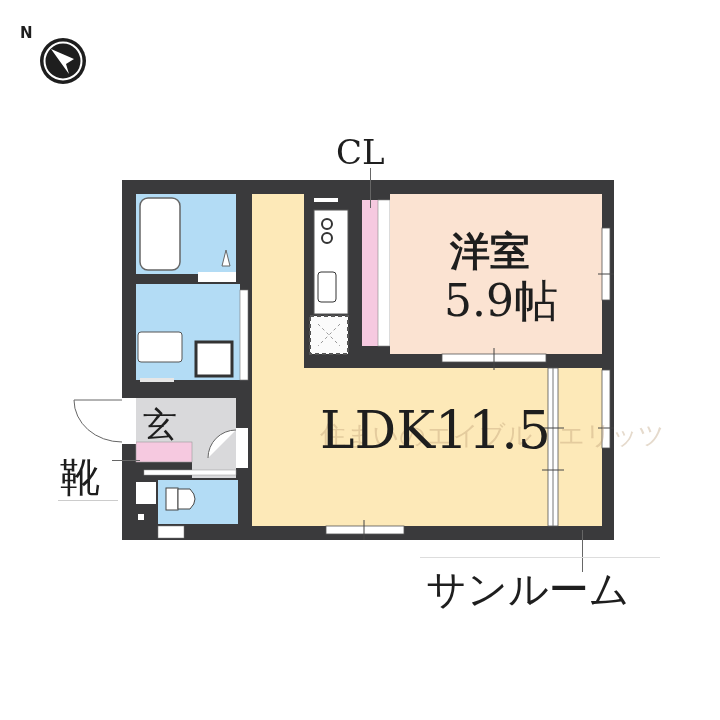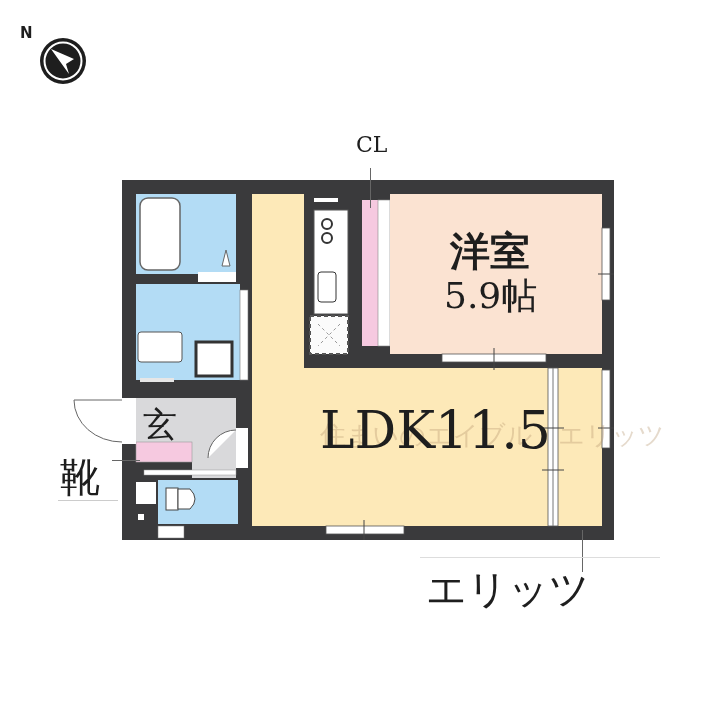--- a/index.html
+++ b/index.html
@@ -91,20 +91,20 @@
       <path d="M 50 2 L 2 2 A 48 42 0 0 0 50 44" fill="#fff" stroke="#666"></path>
     </svg>
 </div>
 
 <div class="abs" style="left:370px;top:168px;width:1px;height:40px;background:#666;"></div>
 <div class="abs" style="left:112px;top:460px;width:28px;height:1px;background:#666;"></div>
 <div class="abs" style="left:58px;top:500px;width:60px;height:1px;background:#ccc;"></div>
 <div class="abs" style="left:582px;top:530px;width:1px;height:42px;background:#666;"></div>
 <div class="abs" style="left:420px;top:557px;width:240px;height:1px;background:#ddd;"></div>
 
-<div class="lbl" style="left:356px;top:132px;font-size:22px;text-align:right;">CL</div>
+<div class="lbl" style="left:336px;top:132px;font-size:34px;text-align:right;">CL</div>
 <div class="lbl" style="left:450px;top:224px;font-size:40px;font-weight:bold;">洋室</div>
-<div class="lbl" style="left:444px;top:272px;font-size:36px;">5.9帖</div>
+<div class="lbl" style="left:444px;top:272px;font-size:44px;">5.9帖</div>
 <div class="lbl" style="left:320px;top:418px;font-size:26px;color:rgba(180,150,110,0.35);font-family:'DejaVu Sans',sans-serif;font-weight:normal;">住まいのエイブル・エリッツ</div>
 <div class="lbl" style="left:320px;top:400px;font-size:52px;">LDK11.5</div>
 <div class="lbl" style="left:143px;top:402px;font-size:34px;">玄</div>
 <div class="lbl" style="left:60px;top:450px;font-size:40px;">靴</div>
-<div class="lbl" style="left:426px;top:562px;font-size:40px;">エリッツ</div>
+<div class="lbl" style="left:426px;top:562px;font-size:40px;">サンルーム</div>
 
 </body></html>

